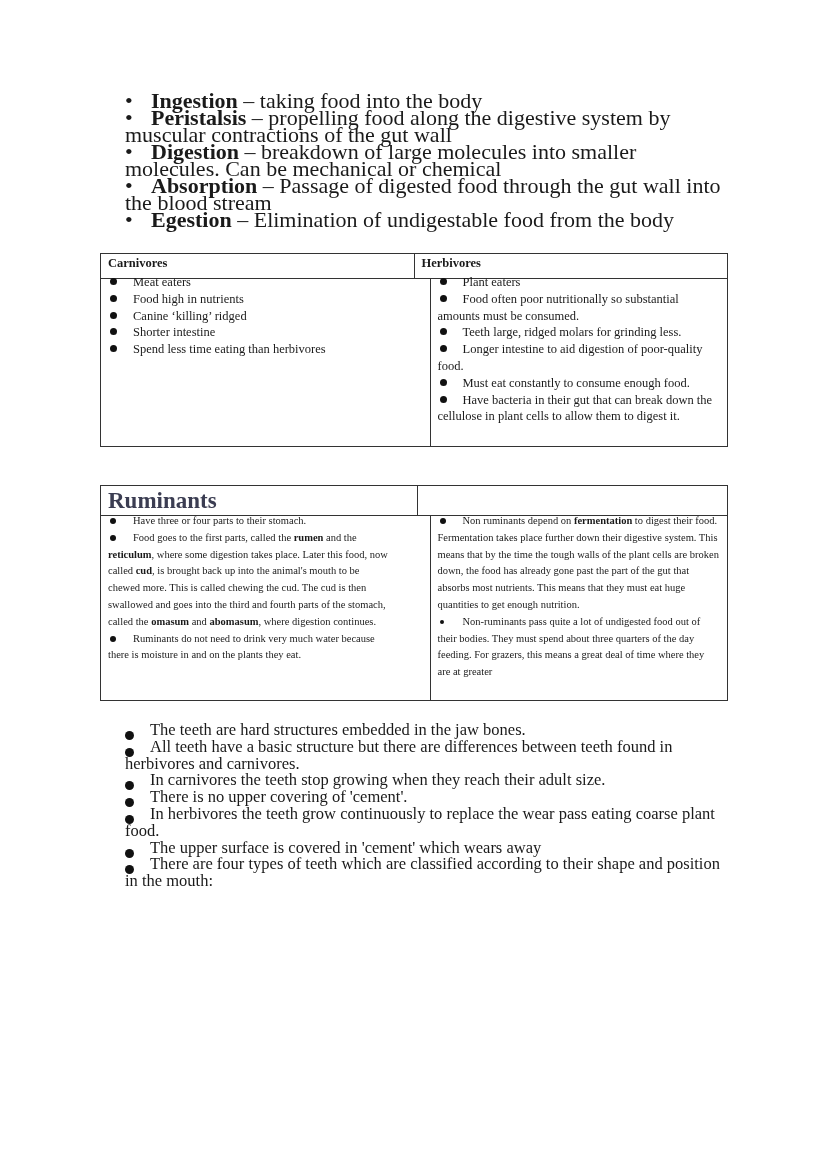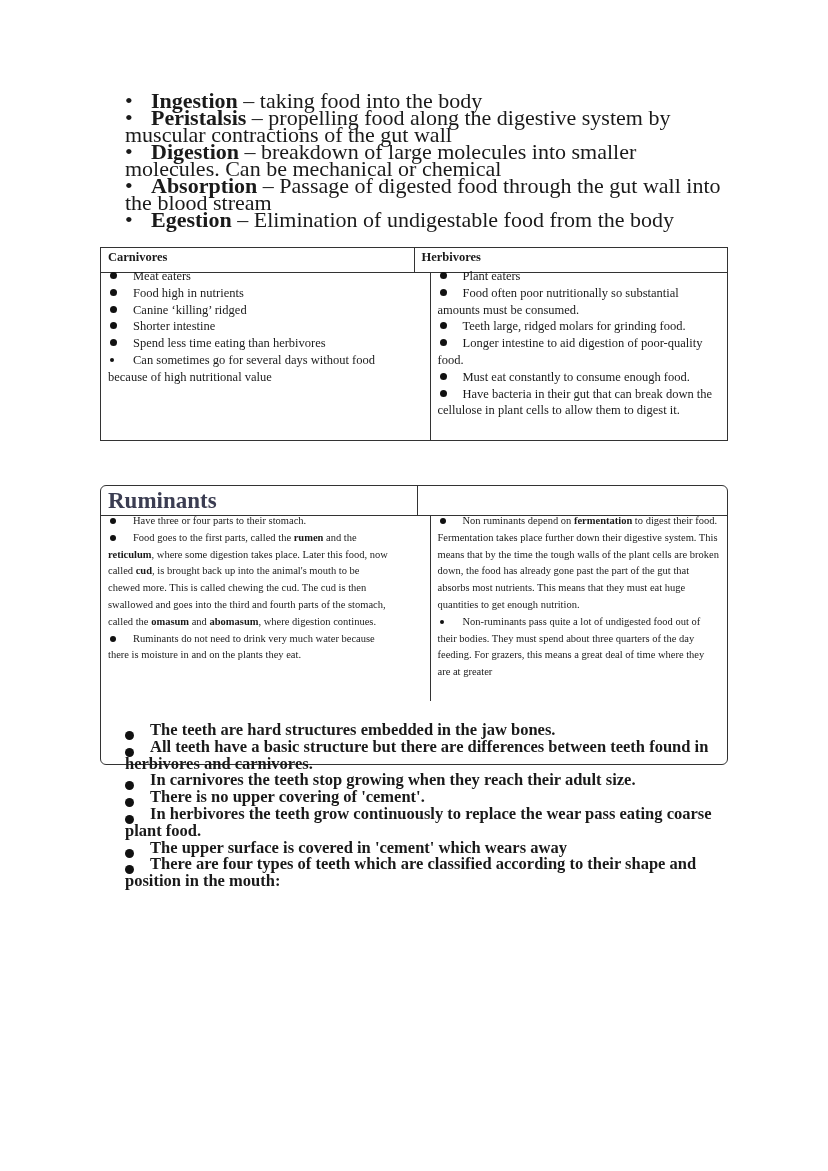--- a/index.html
+++ b/index.html
@@ -13,45 +13,45 @@
 
   
   .tbl { position: absolute; left: 100px; width: 628px; border: 1.5px solid #333; box-sizing: border-box; }
   .tbl .hdr { display: flex; border-bottom: 1.5px solid #333; }
   .tbl .hdr .cell { flex: 1; box-sizing: border-box; }
   .tbl .hdr .cell + .cell { border-left: 1.5px solid #333; }
   .tbl .body { display: flex; }
   .tbl .body .cell { flex: 1; box-sizing: border-box; }
   .tbl .body .cell + .cell { border-left: 1.5px solid #333; margin-left: 32px; }
 
-  .t1 { top: 247px; height: 194px; }
+  .t1 { top: 253px; height: 194px; }
   .t1 .hdr { height: 24px; }
   .t1 .hdr .cell { font-size: 12.5px; font-weight: bold; padding: 2px 0 0 7px; }
   .t1 .body { height: 167px; }
   .t1 .body .cell { font-size: 12.5px; line-height: 16.8px; padding: 0 8px 0 32px; }
   .t1 .body .cell.right { padding-left: 32px; }
   .t1 .li { position: relative; }
   .t1 .li .dot { position: absolute; left: -23px; top: 4px; width: 7px; height: 7px; border-radius: 50%; background: #111; }
   .t1 .li.wrap { text-indent: 25px; margin-left: -25px; }
   .t1 .li.wrap .dot { left: 2px; }
   .t1 .li.first { margin-top: -5px; }
 
-  .t2 { top: 485px; height: 280px; border-radius: 6px; }
+  .t2 { top: 485px; height: 216px; }
   .t2 .hdr { height: 29px; }
   .t2 .hdr .cell.left { font-size: 23px; font-weight: bold; color: #3b3d52; padding: 0 0 0 7px; line-height: 30px; }
   .t2 .body { height: 185px; }
   .t2 .body .cell { font-size: 10.5px; line-height: 16.8px; padding: 0 8px 0 32px; }
   .t2 .li { position: relative; }
   .t2 .li .dot { position: absolute; left: -23px; top: 5px; width: 6px; height: 6px; border-radius: 50%; background: #111; }
   .t2 .li.wrap { text-indent: 25px; margin-left: -25px; }
   .t2 .li.wrap .dot { left: 2px; }
   .t2 .li.first { margin-top: -3px; }
 
   
-  .bottom-list { position: absolute; left: 125px; top: 722px; width: 600px; font-size: 16.5px; line-height: 16.8px; font-weight: bold; }
+  .bottom-list { position: absolute; left: 125px; top: 722px; width: 600px; font-size: 16.5px; line-height: 16.8px; }
   .b-item { position: relative; text-indent: 25px; }
   .b-item .dot { position: absolute; left: 0; top: 9px; width: 9px; height: 9px; border-radius: 50%; background: #111; text-indent: 0; }
 </style>
 </head>
 <body>
 
 <div class="top-list">
   <p class="top-item"><span class="bullet">•</span><b>Ingestion</b><span> – taking food into the body</span></p>
   <p class="top-item"><span class="bullet">•</span><b>Peristalsis</b><span> – propelling food along the digestive system by muscular contractions of the gut wall</span></p>
   <p class="top-item"><span class="bullet">•</span><b>Digestion</b><span> – breakdown of large molecules into smaller molecules. Can be mechanical or chemical</span></p>
@@ -64,26 +64,25 @@
     <div class="cell">Carnivores</div>
     <div class="cell">Herbivores</div>
   </div>
   <div class="body">
     <div class="cell left">
       <div class="li first"><span class="dot"></span><span>Meat eaters</span></div>
       <div class="li"><span class="dot"></span><span>Food high in nutrients</span></div>
       <div class="li"><span class="dot"></span><span>Canine ‘killing’ ridged</span></div>
       <div class="li"><span class="dot"></span><span>Shorter intestine</span></div>
       <div class="li"><span class="dot"></span><span>Spend less time eating than herbivores</span></div>
-      <div class="li wrap"><span class="dot" style="width:4px;height:4px;top:6px;"></span><span>Can sometimes go for several days without food because of high nutritional value</span></div>
     </div>
     <div class="cell right">
       <div class="li first"><span class="dot"></span><span>Plant eaters</span></div>
       <div class="li wrap"><span class="dot"></span><span>Food often poor nutritionally so substantial amounts must be consumed.</span></div>
-      <div class="li"><span class="dot"></span><span>Teeth large, ridged molars for grinding food.</span></div>
+      <div class="li"><span class="dot"></span><span>Teeth large, ridged molars for grinding less.</span></div>
       <div class="li wrap"><span class="dot"></span><span>Longer intestine to aid digestion of poor-quality food.</span></div>
       <div class="li"><span class="dot"></span><span>Must eat constantly to consume enough food.</span></div>
       <div class="li wrap"><span class="dot"></span><span>Have bacteria in their gut that can break down the cellulose in plant cells to allow them to digest it.</span></div>
     </div>
   </div>
 </div>
 
 <div class="tbl t2">
   <div class="hdr">
     <div class="cell left">Ruminants</div>

